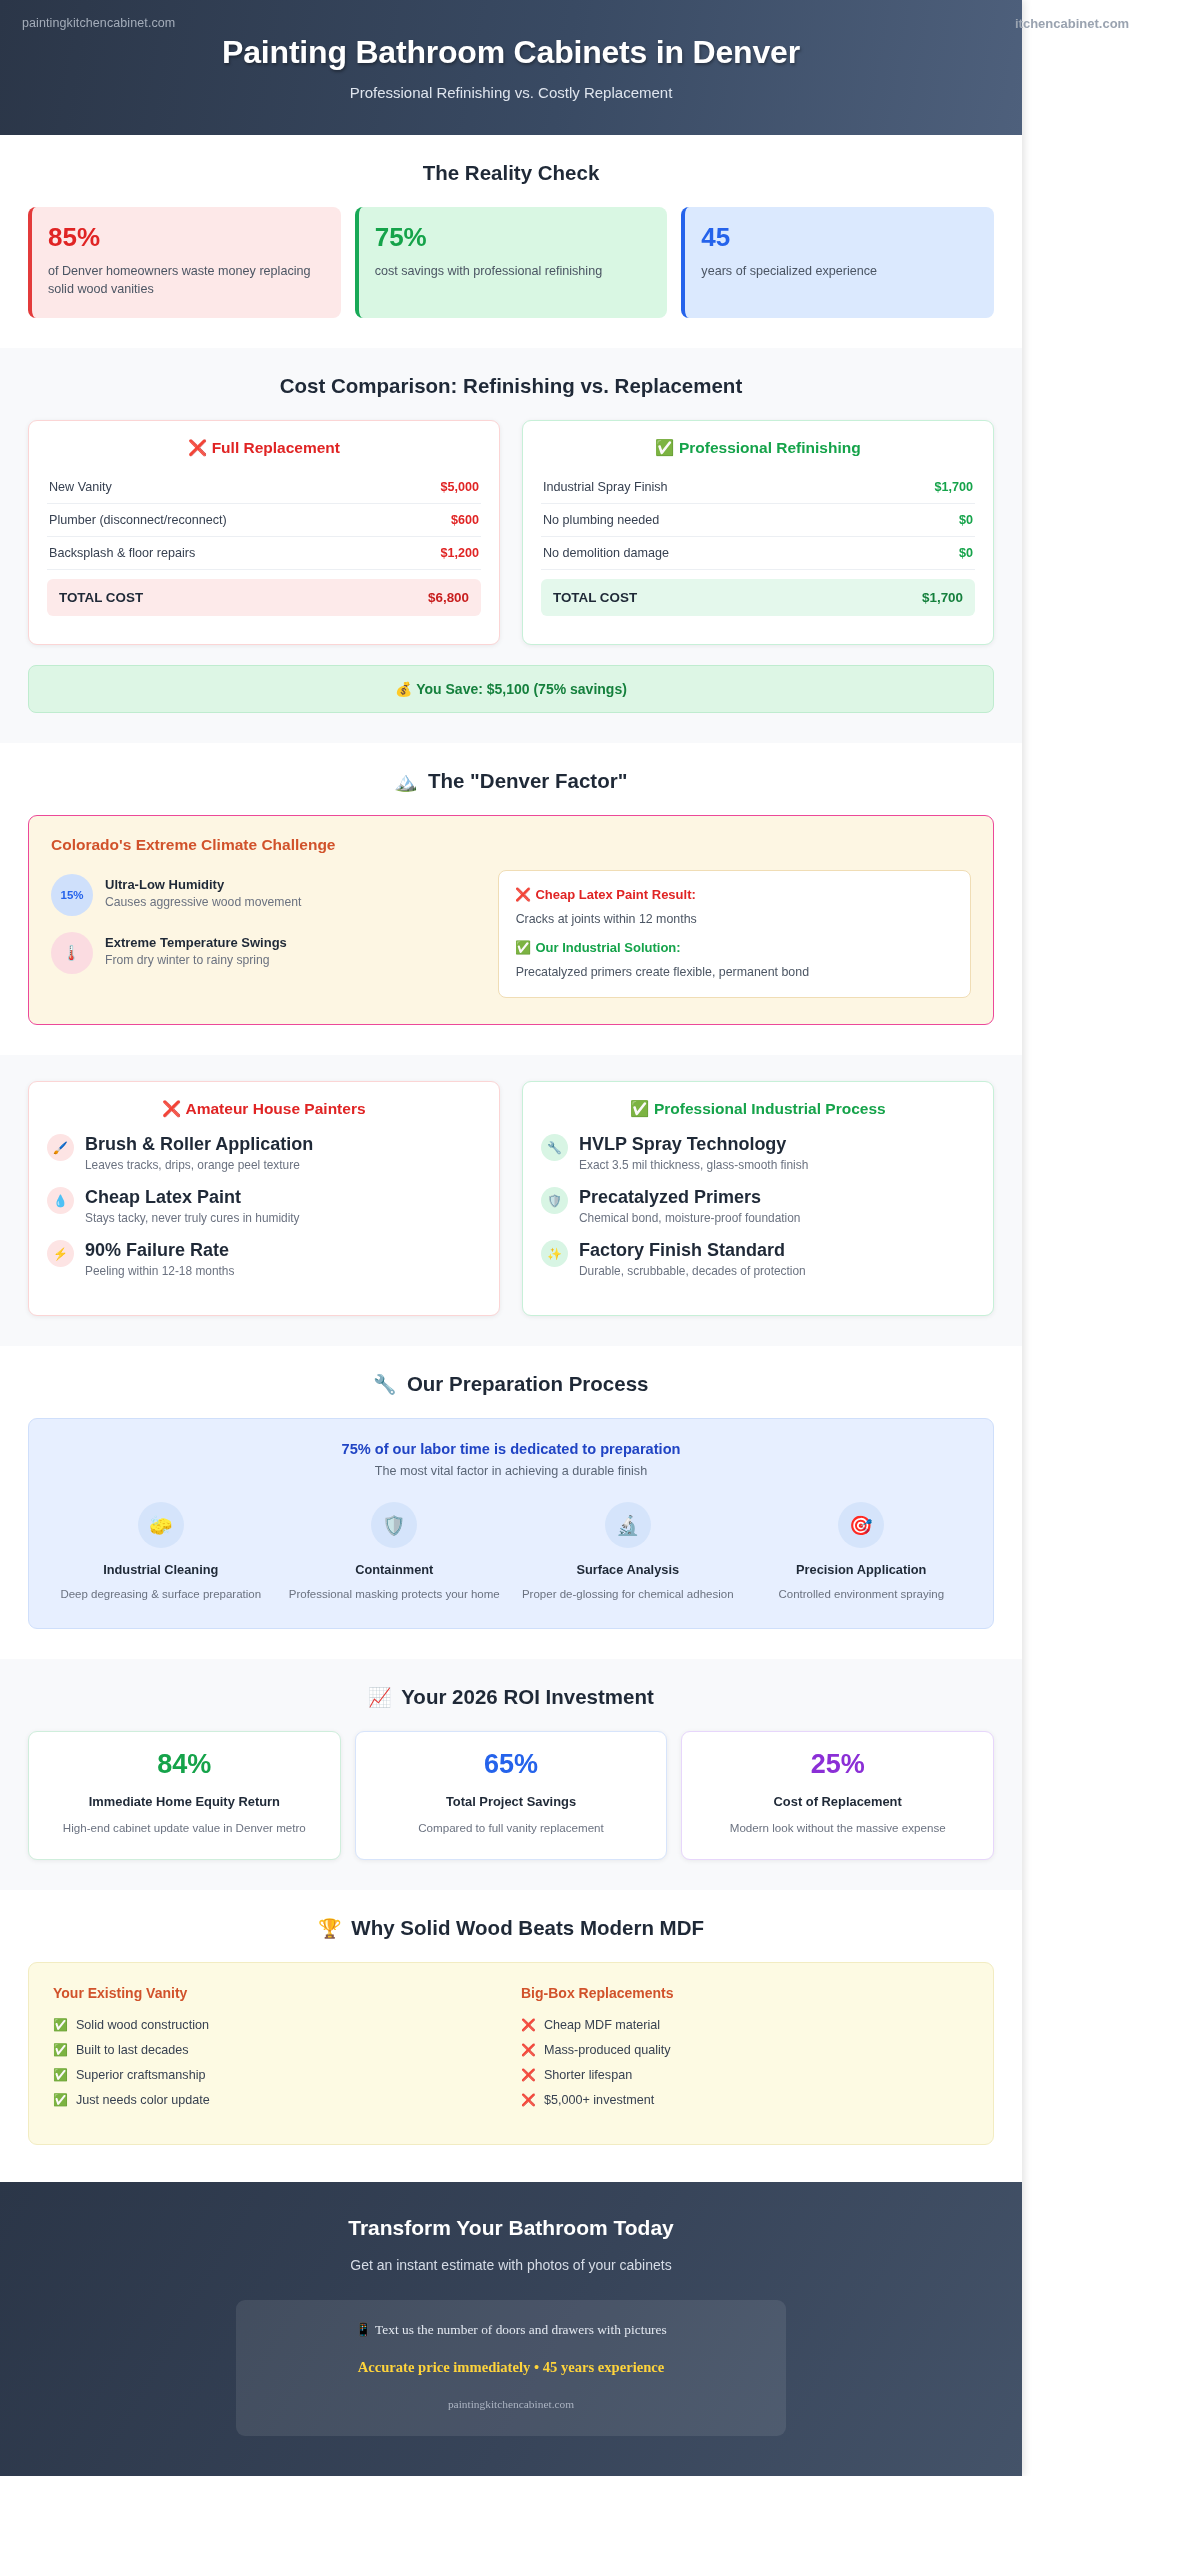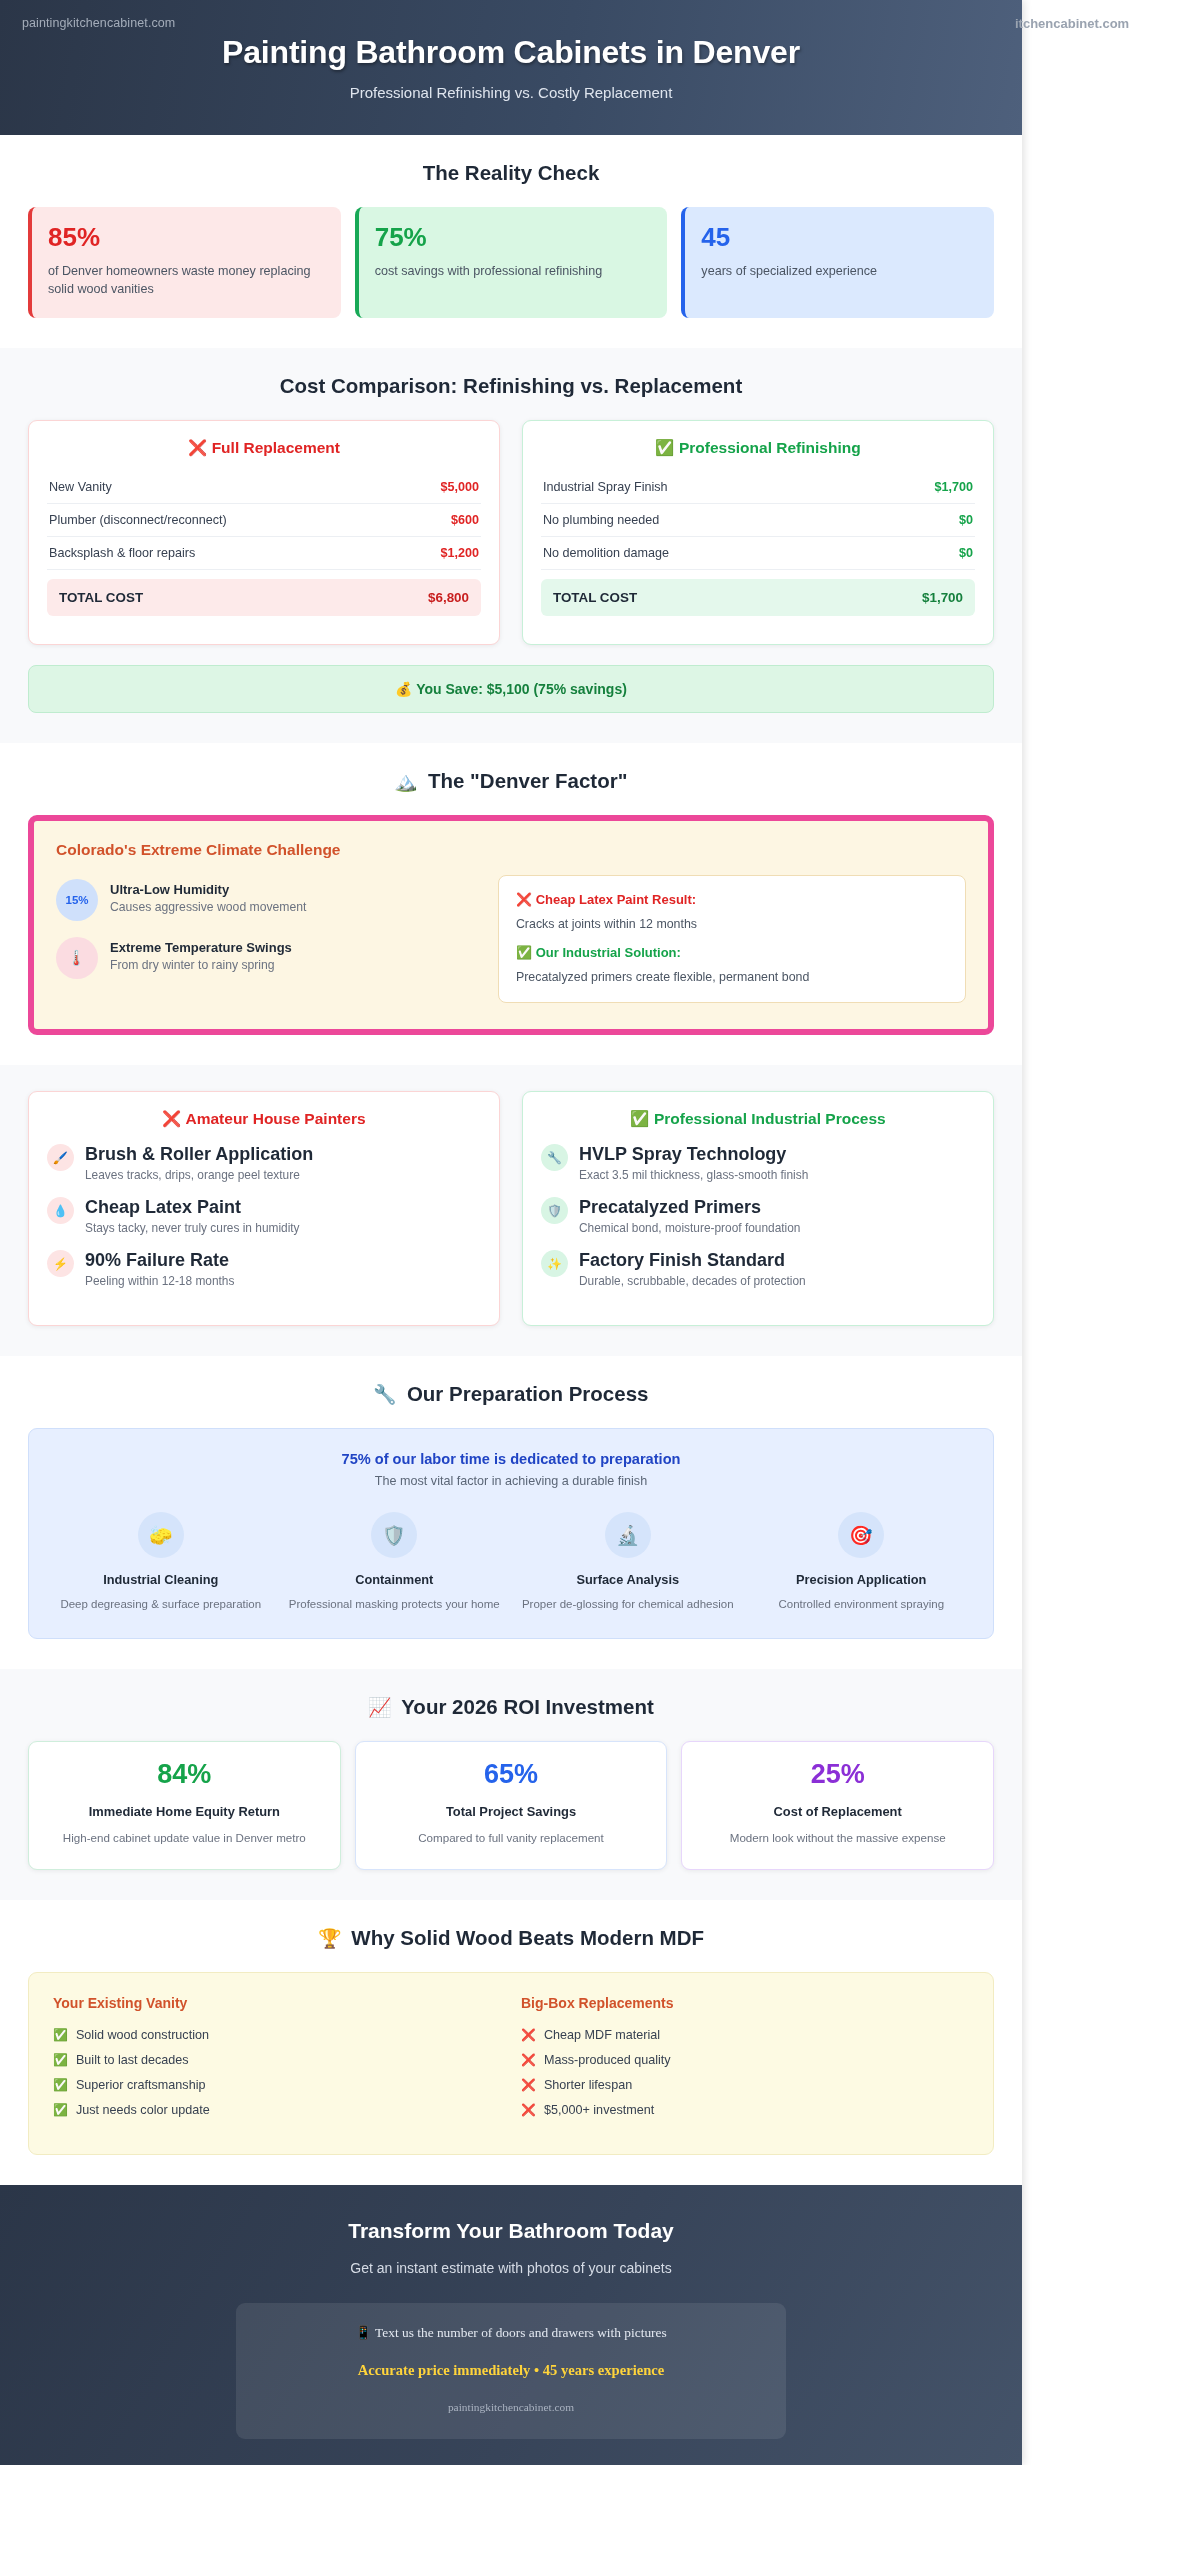--- a/index.html
+++ b/index.html
@@ -139,21 +139,21 @@
     padding: 15px;
     text-align: center;
     font-size: 14px;
     font-weight: 700;
     color: #15803d;
   }
 
   
   .denver-box {
     background: #fdf6e3;
-    border: 6px solid #ec4899;
+    border: 1px solid #ec4899;
     border-radius: 9px;
     padding: 20px 22px 26px 22px;
   }
   .denver-box h3 {
     color: #d1522b;
     font-size: 15.5px;
     font-weight: 700;
     margin-bottom: 16px;
   }
   .denver-grid { display: flex; gap: 24px; }
@@ -252,22 +252,23 @@
   }
   .wood-grid { display: flex; gap: 20px; }
   .wood-col { flex: 1; }
   .wood-col h4 { font-size: 14px; font-weight: 700; color: #d1522b; margin-bottom: 17px; }
   .wood-li { display: flex; gap: 8px; align-items: center; font-size: 12.6px; color: #374151; margin-bottom: 11px; }
   .wood-li .gl { font-size: 12px; }
 
   
   .cta {
     background: linear-gradient(120deg, #2b3648 0%, #374459 55%, #445369 100%);
-    padding: 34px 24px 26px 24px;
+    padding: 34px 24px 40px 24px;
     text-align: center;
+    margin-top: 7px;
   }
   .cta h2 { color: #fff; font-size: 21px; font-weight: 700; }
   .cta .cta-sub { color: #d6dce6; font-size: 14px; margin-top: 17px; }
   .cta-box {
     margin: 27px auto 0 auto;
     width: 550px;
     background: rgba(255,255,255,0.09);
     border-radius: 9px;
     padding: 22px 20px 26px 20px;
     font-family: Liberation Serif, serif;

